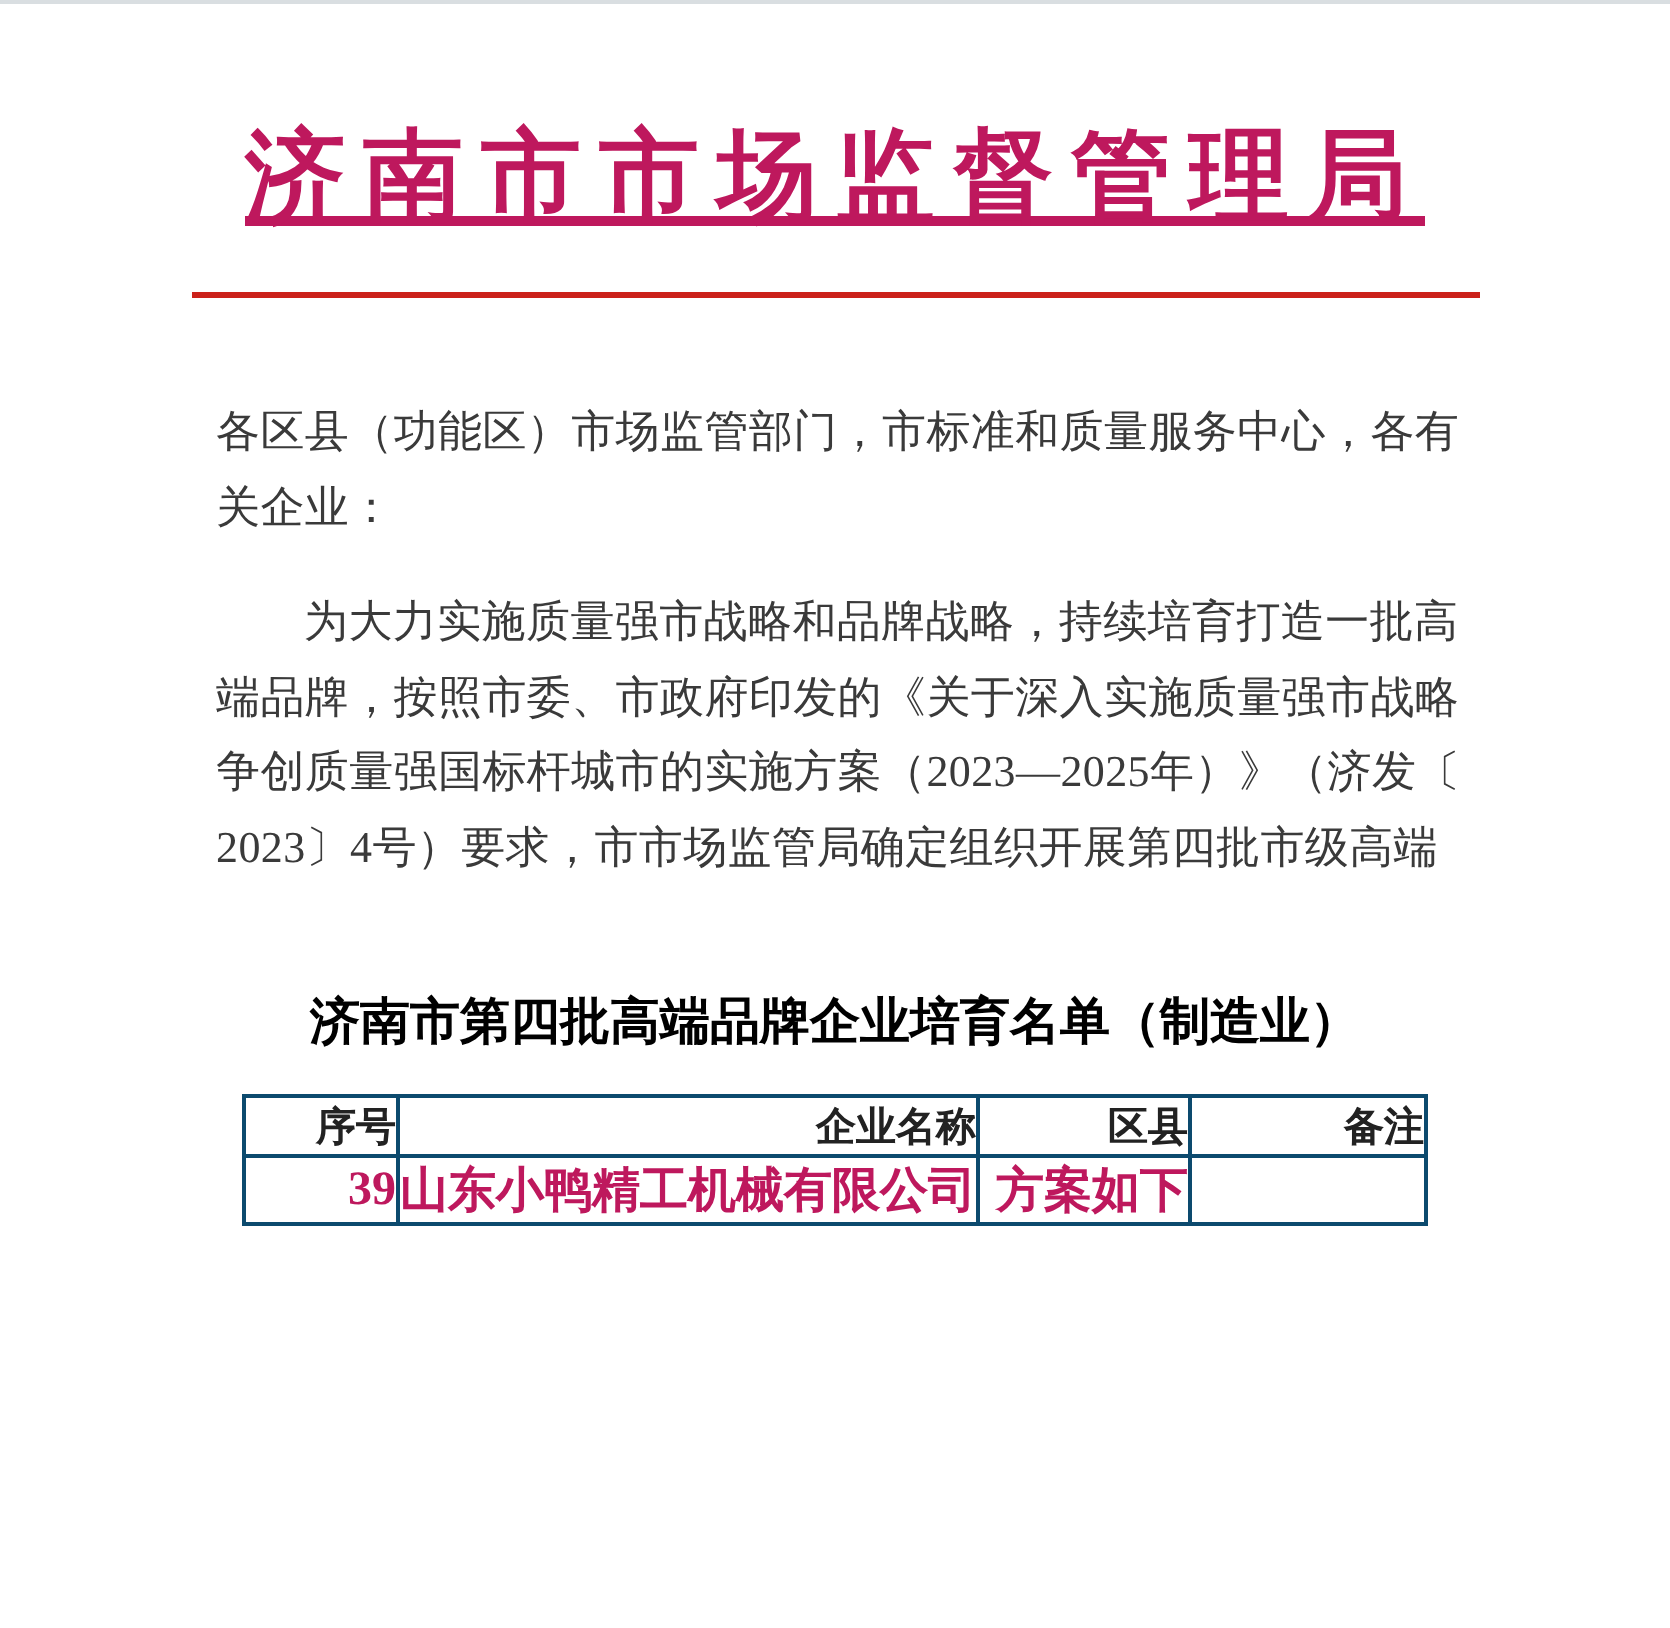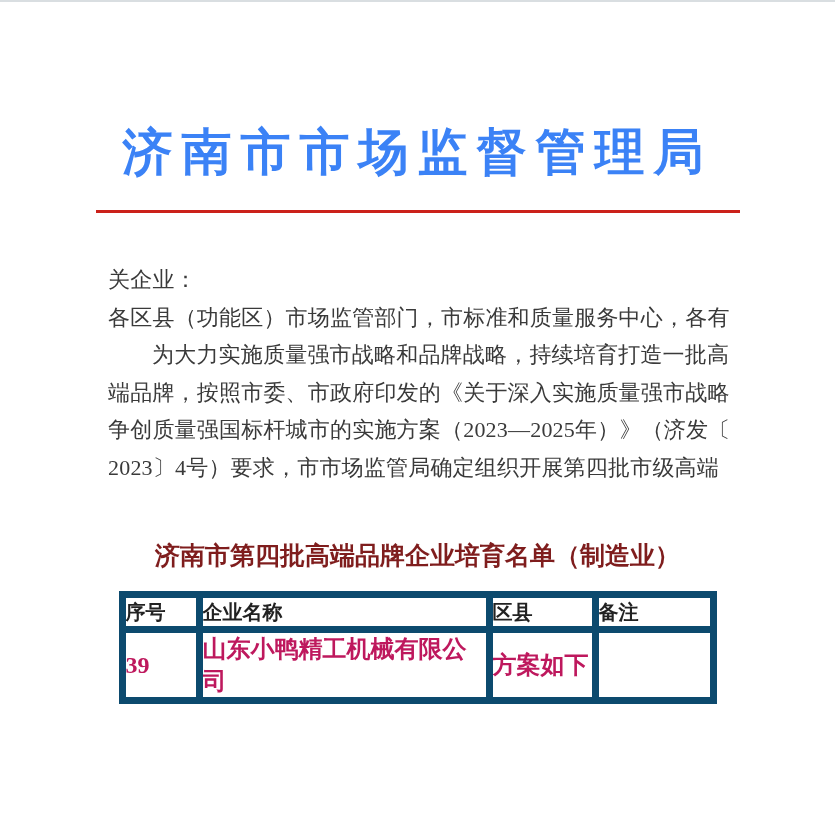--- a/index.html
+++ b/index.html
@@ -14,28 +14,29 @@
     border-top: 2px solid #d9dee1;
     box-sizing: border-box;
     overflow: hidden;
   }
   .page {
     position: relative;
     width: 835px;
     height: 812px;
   }
   .letterhead {
-    margin: 120px auto 0;
+    margin: 56px auto 0;
     text-align: center;
-    color: #3b82f6;
+    color: #be185d;
     font-size: 50px;
     line-height: 60px;
     font-weight: 700;
     letter-spacing: 9px;
     white-space: nowrap;
+    text-decoration: underline;
   }
   .letterhead-rule {
     width: 644px;
     height: 3px;
     background: #cb211a;
     margin: 28px auto 0;
   }
   .doc-title {
     margin-top: 36px;
     text-align: center;
@@ -52,41 +53,42 @@
     font-size: 22px;
     line-height: 37.5px;
     color: #3a3a3a;
     letter-spacing: 0.2px;
   }
   .body-line {
     white-space: nowrap;
   }
   .body-line.indented {
     text-indent: 44px;
+    margin-top: 20px;
   }
   .table-title {
     margin-top: 54px;
     text-align: center;
     font-size: 25px;
     line-height: 32px;
     font-weight: 700;
-    color: #7f1d1d;
+    color: #000000;
     white-space: nowrap;
   }
   table.companies {
     width: 591px;
     margin: 19px auto 0;
     border-collapse: collapse;
     border: 2px solid #3d3d3d;
     table-layout: fixed;
   }
   table.companies th,
   table.companies td {
-    border: 7px solid #0c4a6e;
-    text-align: left;
+    border: 2px solid #0c4a6e;
+    text-align: right;
     vertical-align: middle;
     padding: 0;
     overflow: hidden;
   }
   table.companies th {
     height: 28px;
     font-family: "Liberation Sans", "DejaVu Sans", sans-serif;
     font-size: 20px;
     font-weight: 700;
     color: #222222;
@@ -106,22 +108,22 @@
 <body>
 
 <div class="page">
 
   <div class="letterhead">济南市市场监督管理局</div>
 
   <div class="letterhead-rule"></div>
 
 
   <div class="body-text">
+    <div class="body-line">各区县（功能区）市场监管部门，市标准和质量服务中心，各有</div>
     <div class="body-line">关企业：</div>
-    <div class="body-line">各区县（功能区）市场监管部门，市标准和质量服务中心，各有</div>
     <div class="body-line indented">为大力实施质量强市战略和品牌战略，持续培育打造一批高</div>
     <div class="body-line">端品牌，按照市委、市政府印发的《关于深入实施质量强市战略</div>
     <div class="body-line">争创质量强国标杆城市的实施方案（2023—2025年）》（济发〔</div>
     <div class="body-line">2023〕4号）要求，市市场监管局确定组织开展第四批市级高端</div>
   </div>
 
   <div class="table-title">济南市第四批高端品牌企业培育名单（制造业）</div>
 
   <table class="companies">
     <colgroup>

